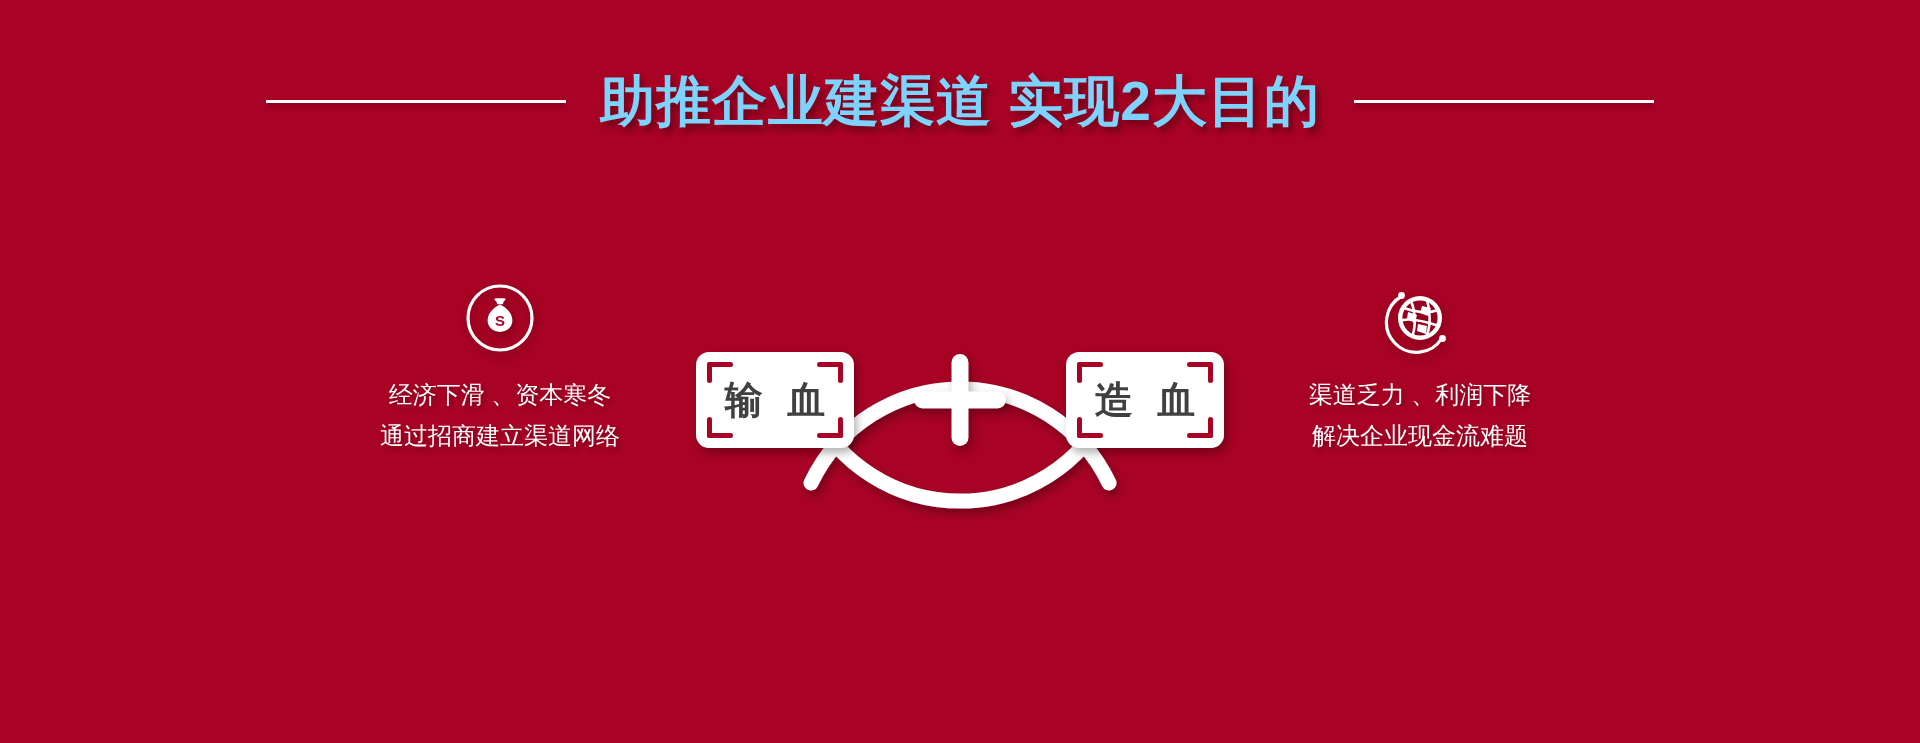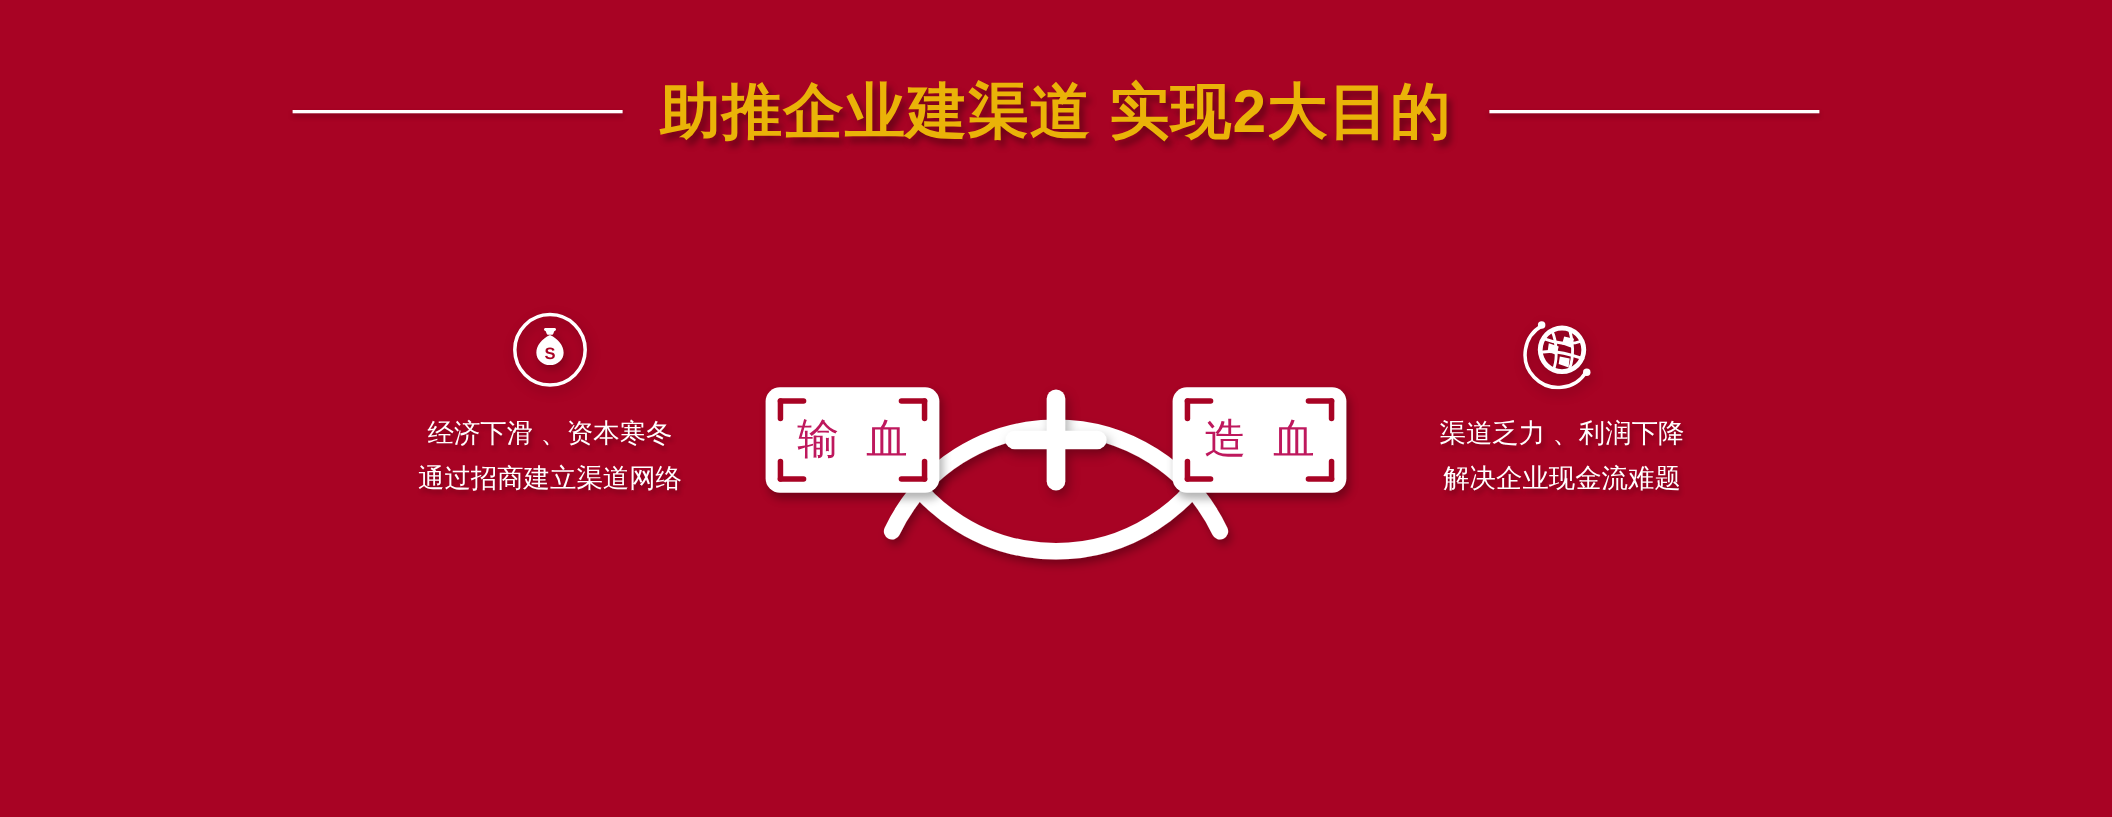--- a/index.html
+++ b/index.html
@@ -44,21 +44,21 @@
     box-shadow:0 3px 5px rgba(0,0,0,0.28);
     flex:0 0 auto;
   }
   .title-rule.left  { width:300px; margin-right:34px; }
   .title-rule.right { width:300px; margin-left:34px; }
 
   .title-text {
     font-size:55px;
     font-weight:bold;
     line-height:1;
-    color:#eab308;
+    color:#7dd3fc;
     white-space:nowrap;
     letter-spacing:1px;
     text-shadow:4px 5px 6px rgba(0,0,0,0.35);
   }
 
   
   .ring-wrap {
     position:absolute;
     left:50%;
     top:255px;
@@ -86,22 +86,22 @@
     height:96px;
     background:#ffffff;
     border-radius:13px;
     display:flex;
     align-items:center;
     justify-content:center;
     box-shadow:3px 5px 8px rgba(0,0,0,0.30);
   }
   .badge-label {
     font-size:38px;
-    font-weight:normal;
-    color:#be185d;
+    font-weight:bold;
+    color:#404040;
     letter-spacing:7px;
     text-indent:7px;
     line-height:1;
     position:relative;
     z-index:2;
     font-family:"Liberation Sans","DejaVu Sans",sans-serif;
   }
   
   .badge .corner {
     position:absolute;

